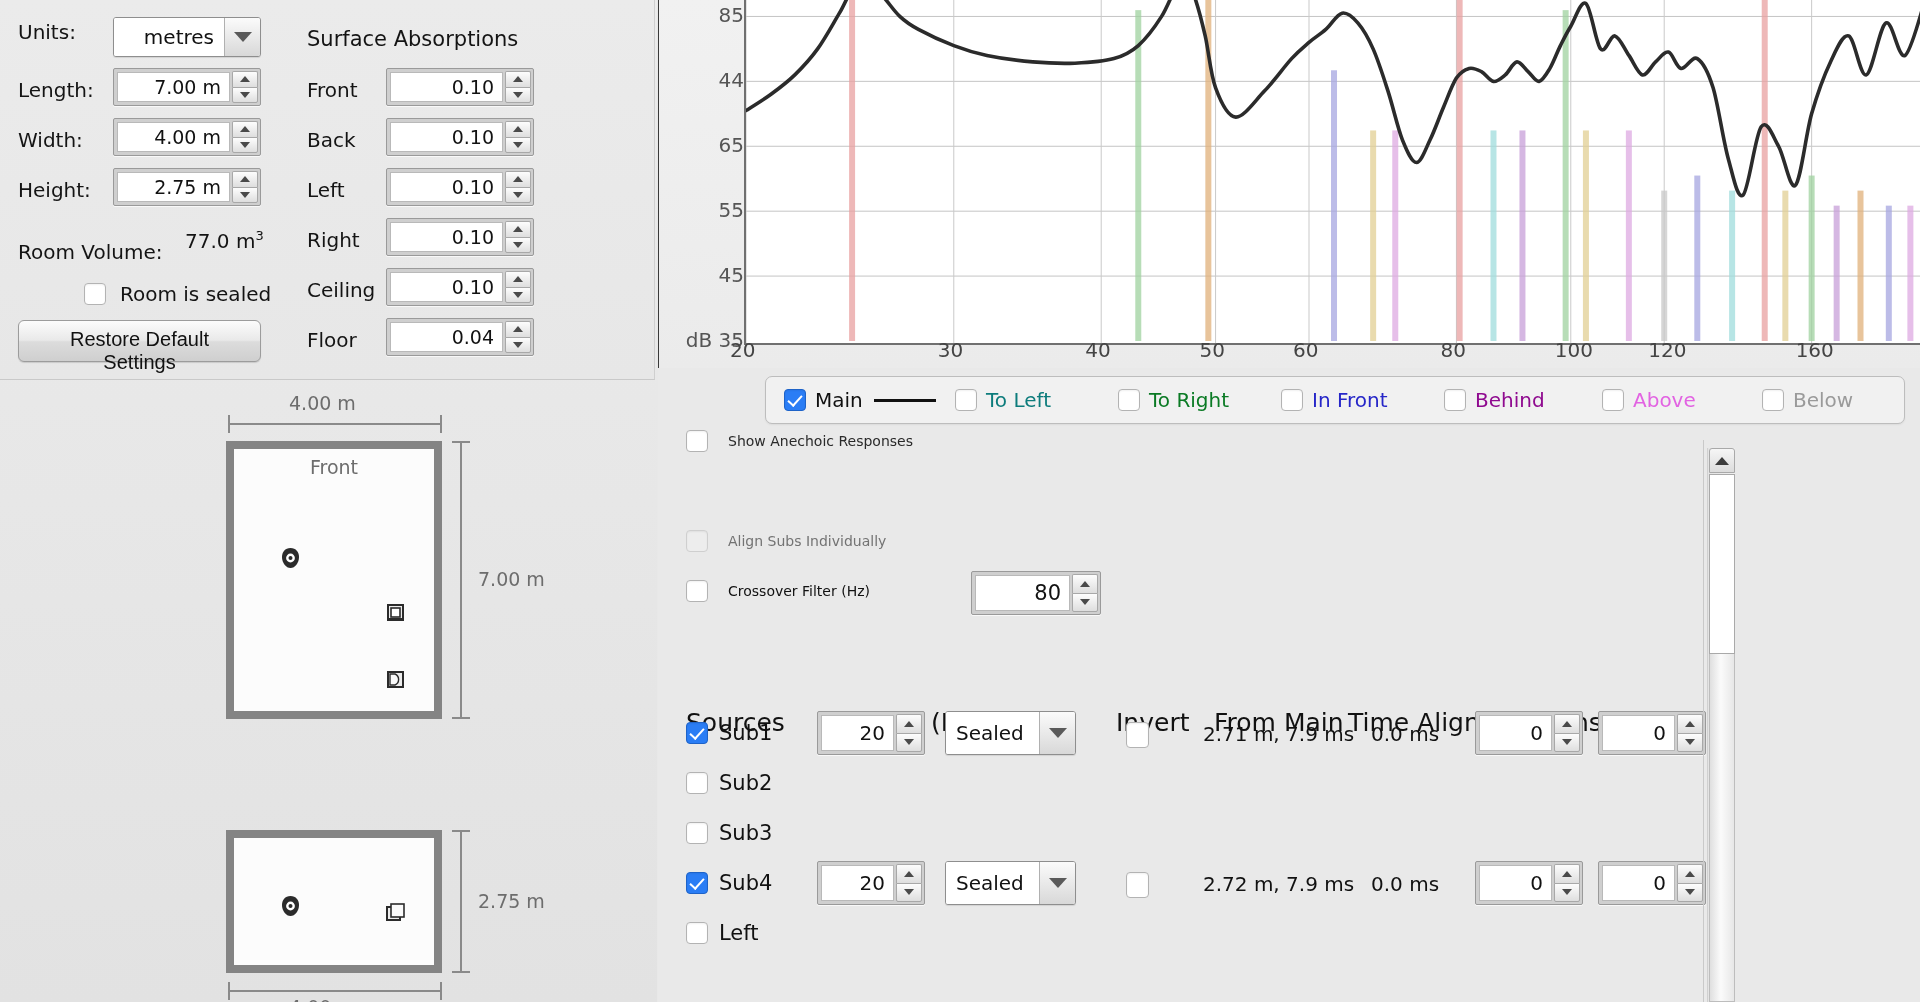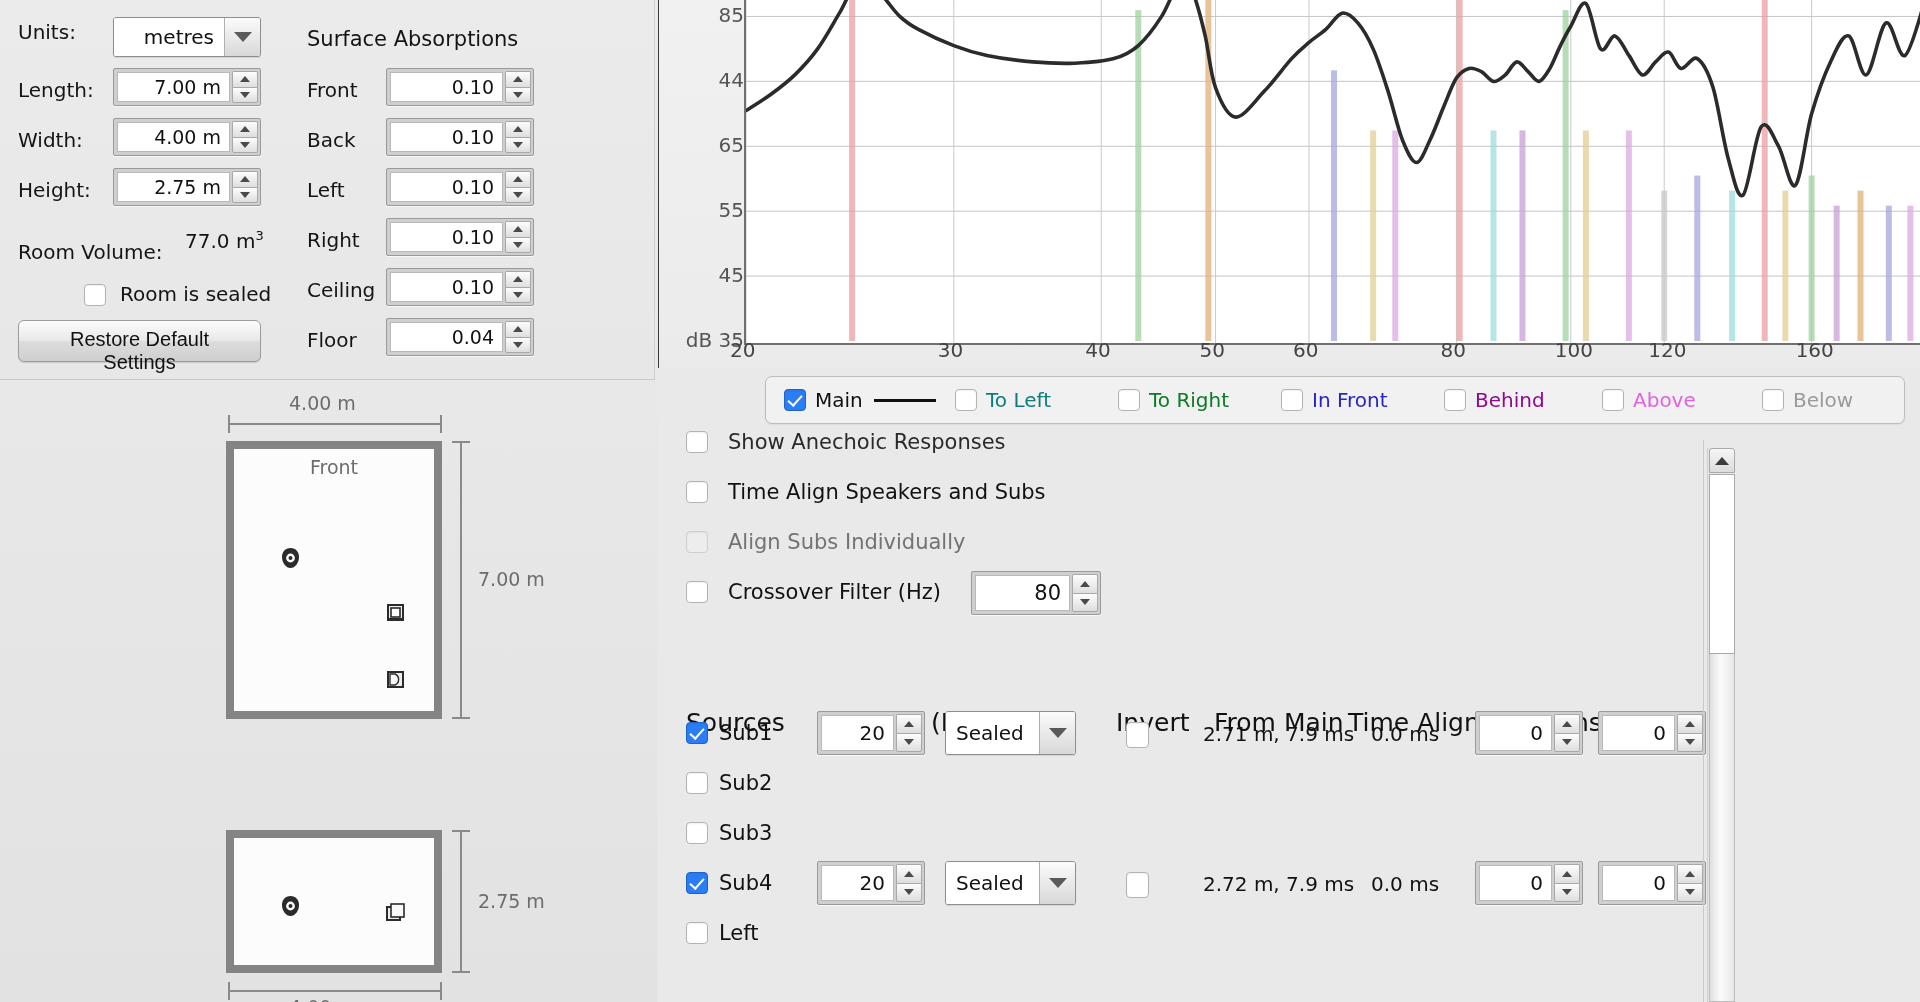--- a/index.html
+++ b/index.html
@@ -21,21 +21,21 @@
   #room-settings-group {
     position: absolute; left: 0; top: 0; width: 655px; height: 380px;
     background: linear-gradient(180deg,#ebebeb 0%,#e7e7e7 100%);
     border-bottom: 1px solid #c9c9c9;
     border-right: 1px solid #cfcfcf;
   }
   .lbl {
     font-size: 20px; color: #141414; white-space: nowrap;
     font-family: "DejaVu Sans", "Liberation Sans", sans-serif;
   }
-  .row { position: absolute; display: flex; align-items: flex-end; }
+  .row { position: absolute; display: flex; align-items: center; }
 
   
   .spin {
     display: inline-flex; align-items: stretch;
     border: 1px solid #9a9a9a; background: #cfcfcf;
     border-radius: 2px; height: 38px;
     box-shadow: 0 1px 0 rgba(255,255,255,.7);
   }
   .spin .fld {
     background: #fff; border: 1px solid #b9b9b9;
@@ -133,21 +133,21 @@
     display: flex; align-items: center;
     box-shadow: 0 1px 2px rgba(0,0,0,.06);
   }
   .leg-item { display: flex; align-items: center; gap: 9px; font-size: 20px; }
   .leg-line { width: 62px; height: 3px; background: #2b2b2b; margin-left: 2px; }
 
   #options-pane {
     position: absolute; left: 0; top: 438px; width: 1020px; height: 564px;
   }
   .opt-row { position: absolute; display: flex; align-items: center; gap: 20px; }
-  .opt-label { font-size: 21px; color: #111; }
+  .opt-label { font-size: 14px; color: #111; }
   .opt-label.dim { color: #737373; }
   .opt-label.clipped { color: #2a2a2a; }
 
   #sources-table { position: absolute; left: 0; top: 0; width: 1020px; }
   .th { position: absolute; font-size: 25px; color: #111; white-space: nowrap; }
   .src-row { position: absolute; left: 0; width: 1020px; height: 50px; }
   .src-name { position: absolute; left: 33px; top: 13px; font-size: 21px; color: #111; }
   .src-cbx { position: absolute; left: 0; top: 14px; }
   .cell-text { position: absolute; font-size: 20px; color: #111; white-space: nowrap; }
 
@@ -479,24 +479,20 @@
         </div>
       </div>
 
     <div id="options-pane" style="left:28px;top:438px;">
 
       <div class="opt-row" style="left:0;top:-8px;">
         <span class="cbx"></span>
         <span class="opt-label clipped">Show Anechoic Responses</span>
       </div>
 
-      <div class="opt-row" style="left:0;top:42px;">
-        <span class="cbx"></span>
-        <span class="opt-label">Time Align Speakers and Subs</span>
-      </div>
 
       <div class="opt-row" style="left:0;top:92px;">
         <span class="cbx disabled"></span>
         <span class="opt-label dim">Align Subs Individually</span>
       </div>
 
       <div class="opt-row" style="left:0;top:142px;">
         <span class="cbx"></span>
         <span class="opt-label">Crossover Filter (Hz)</span>
       </div>

